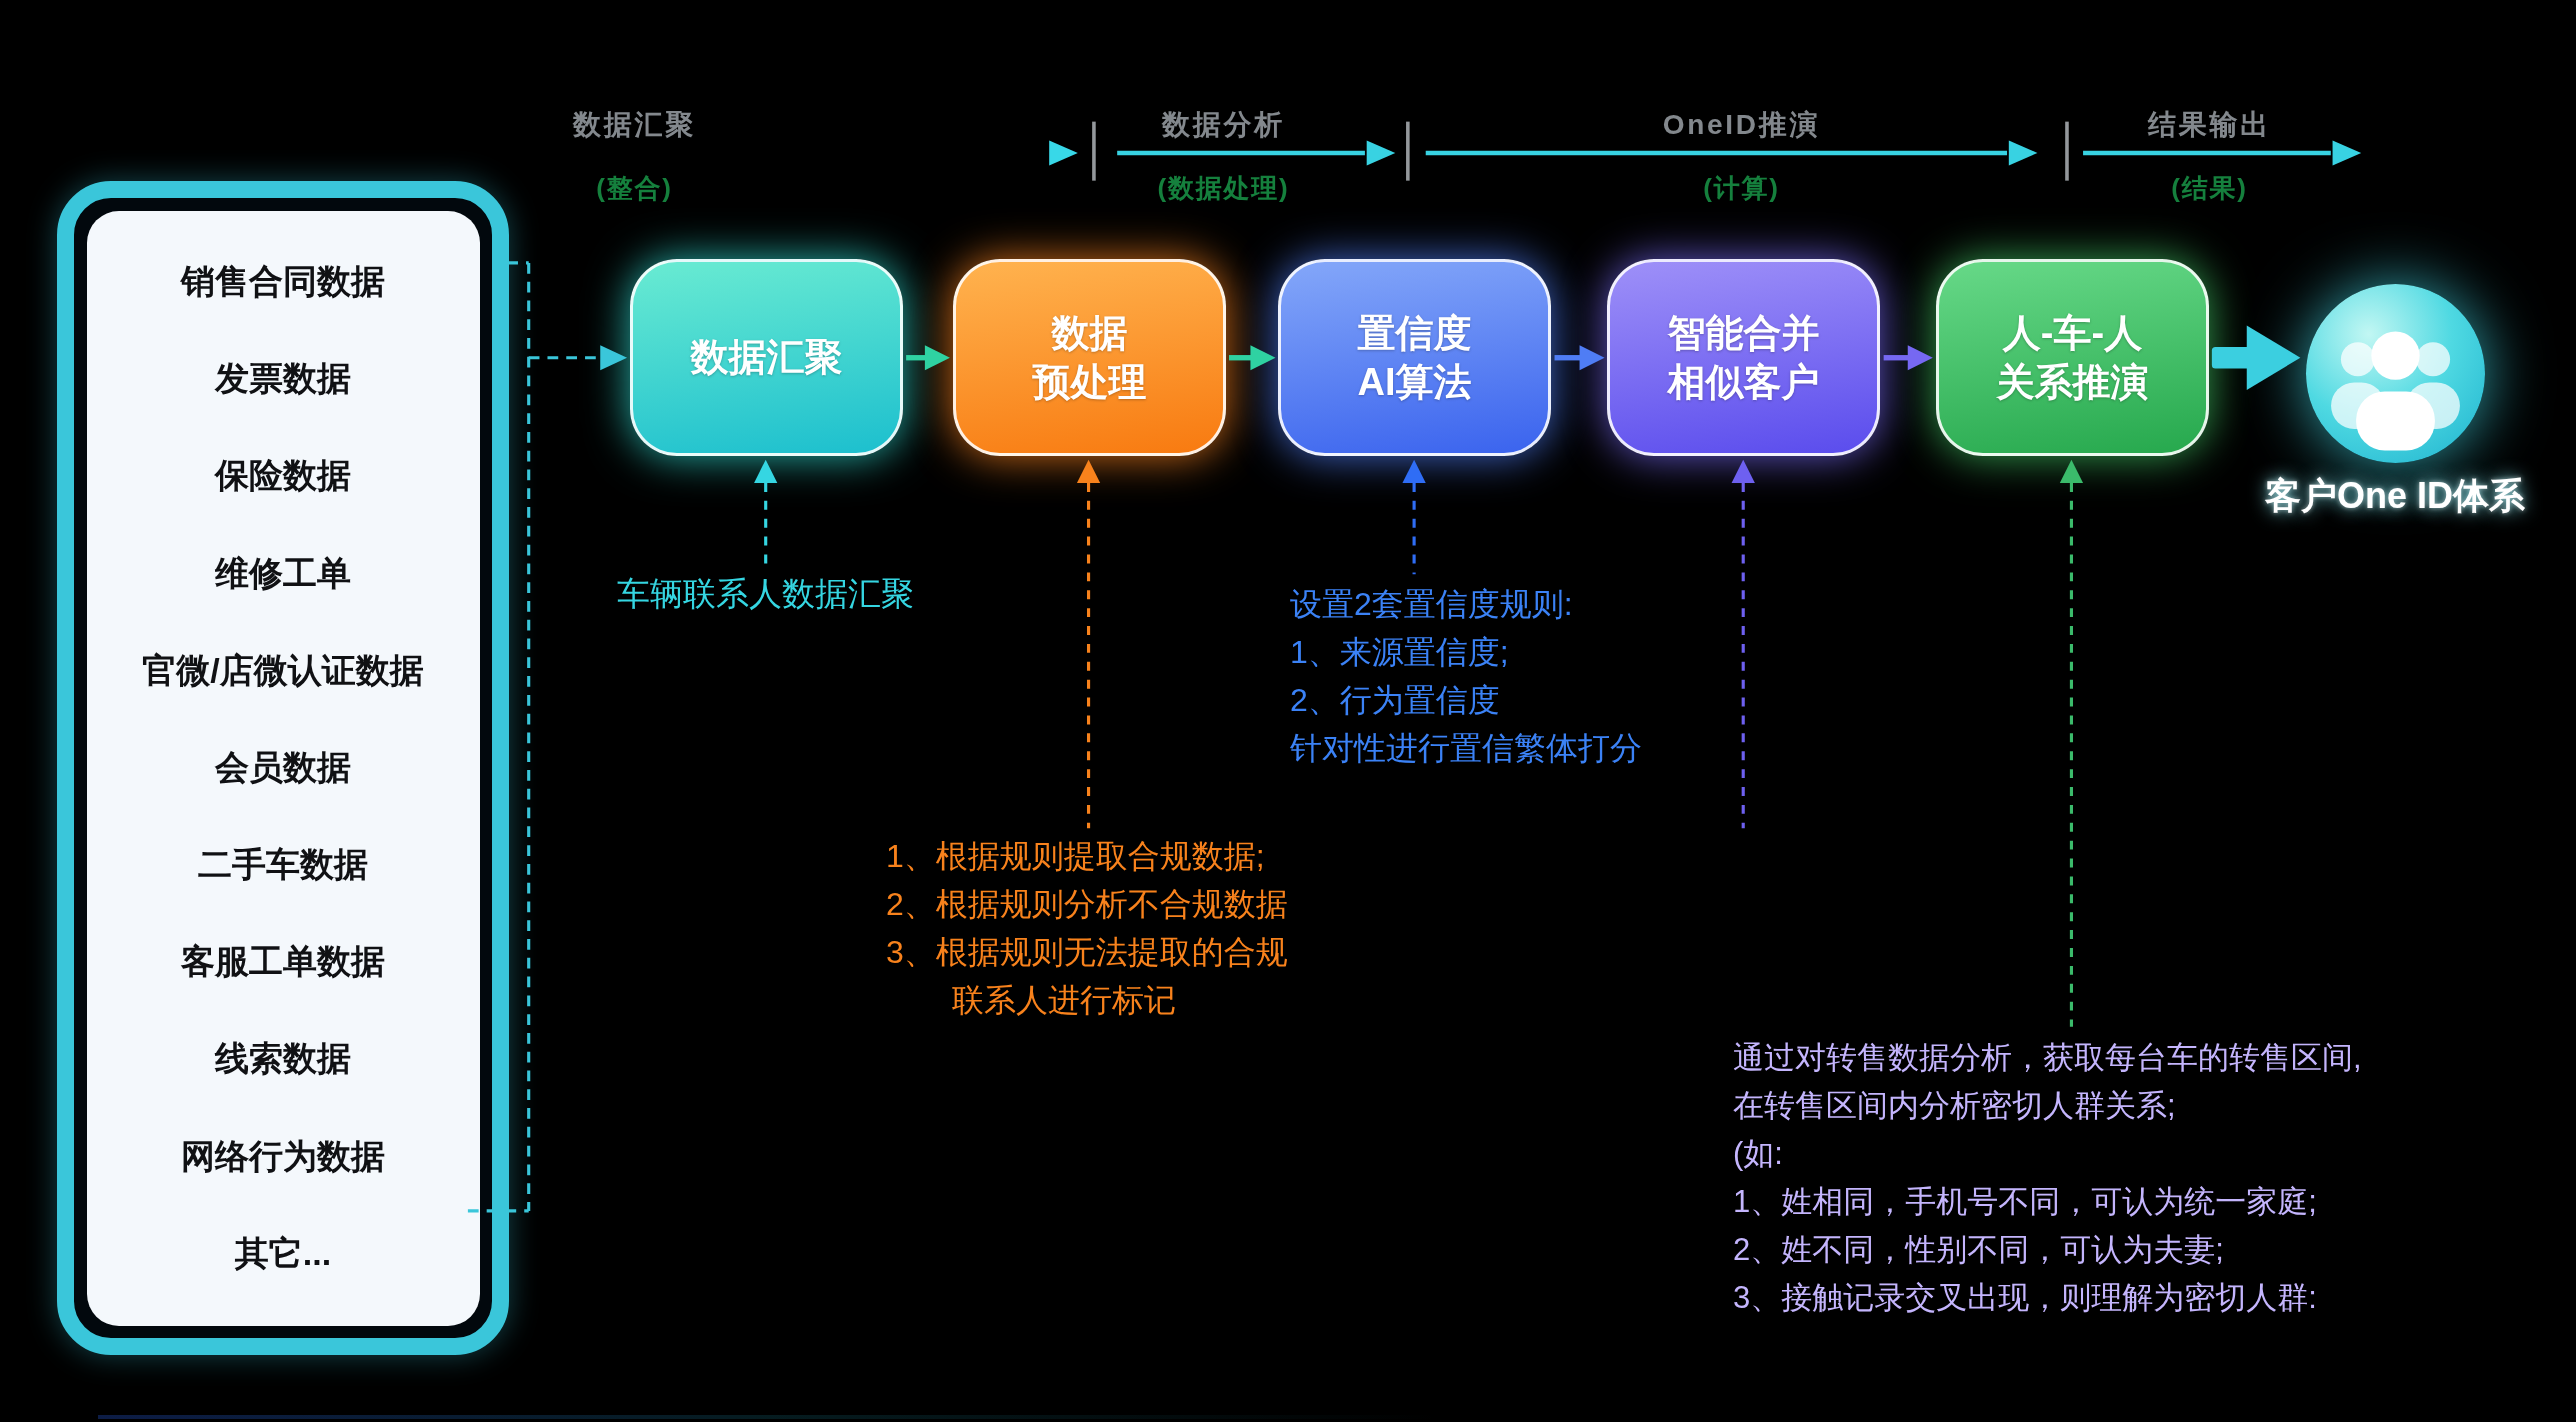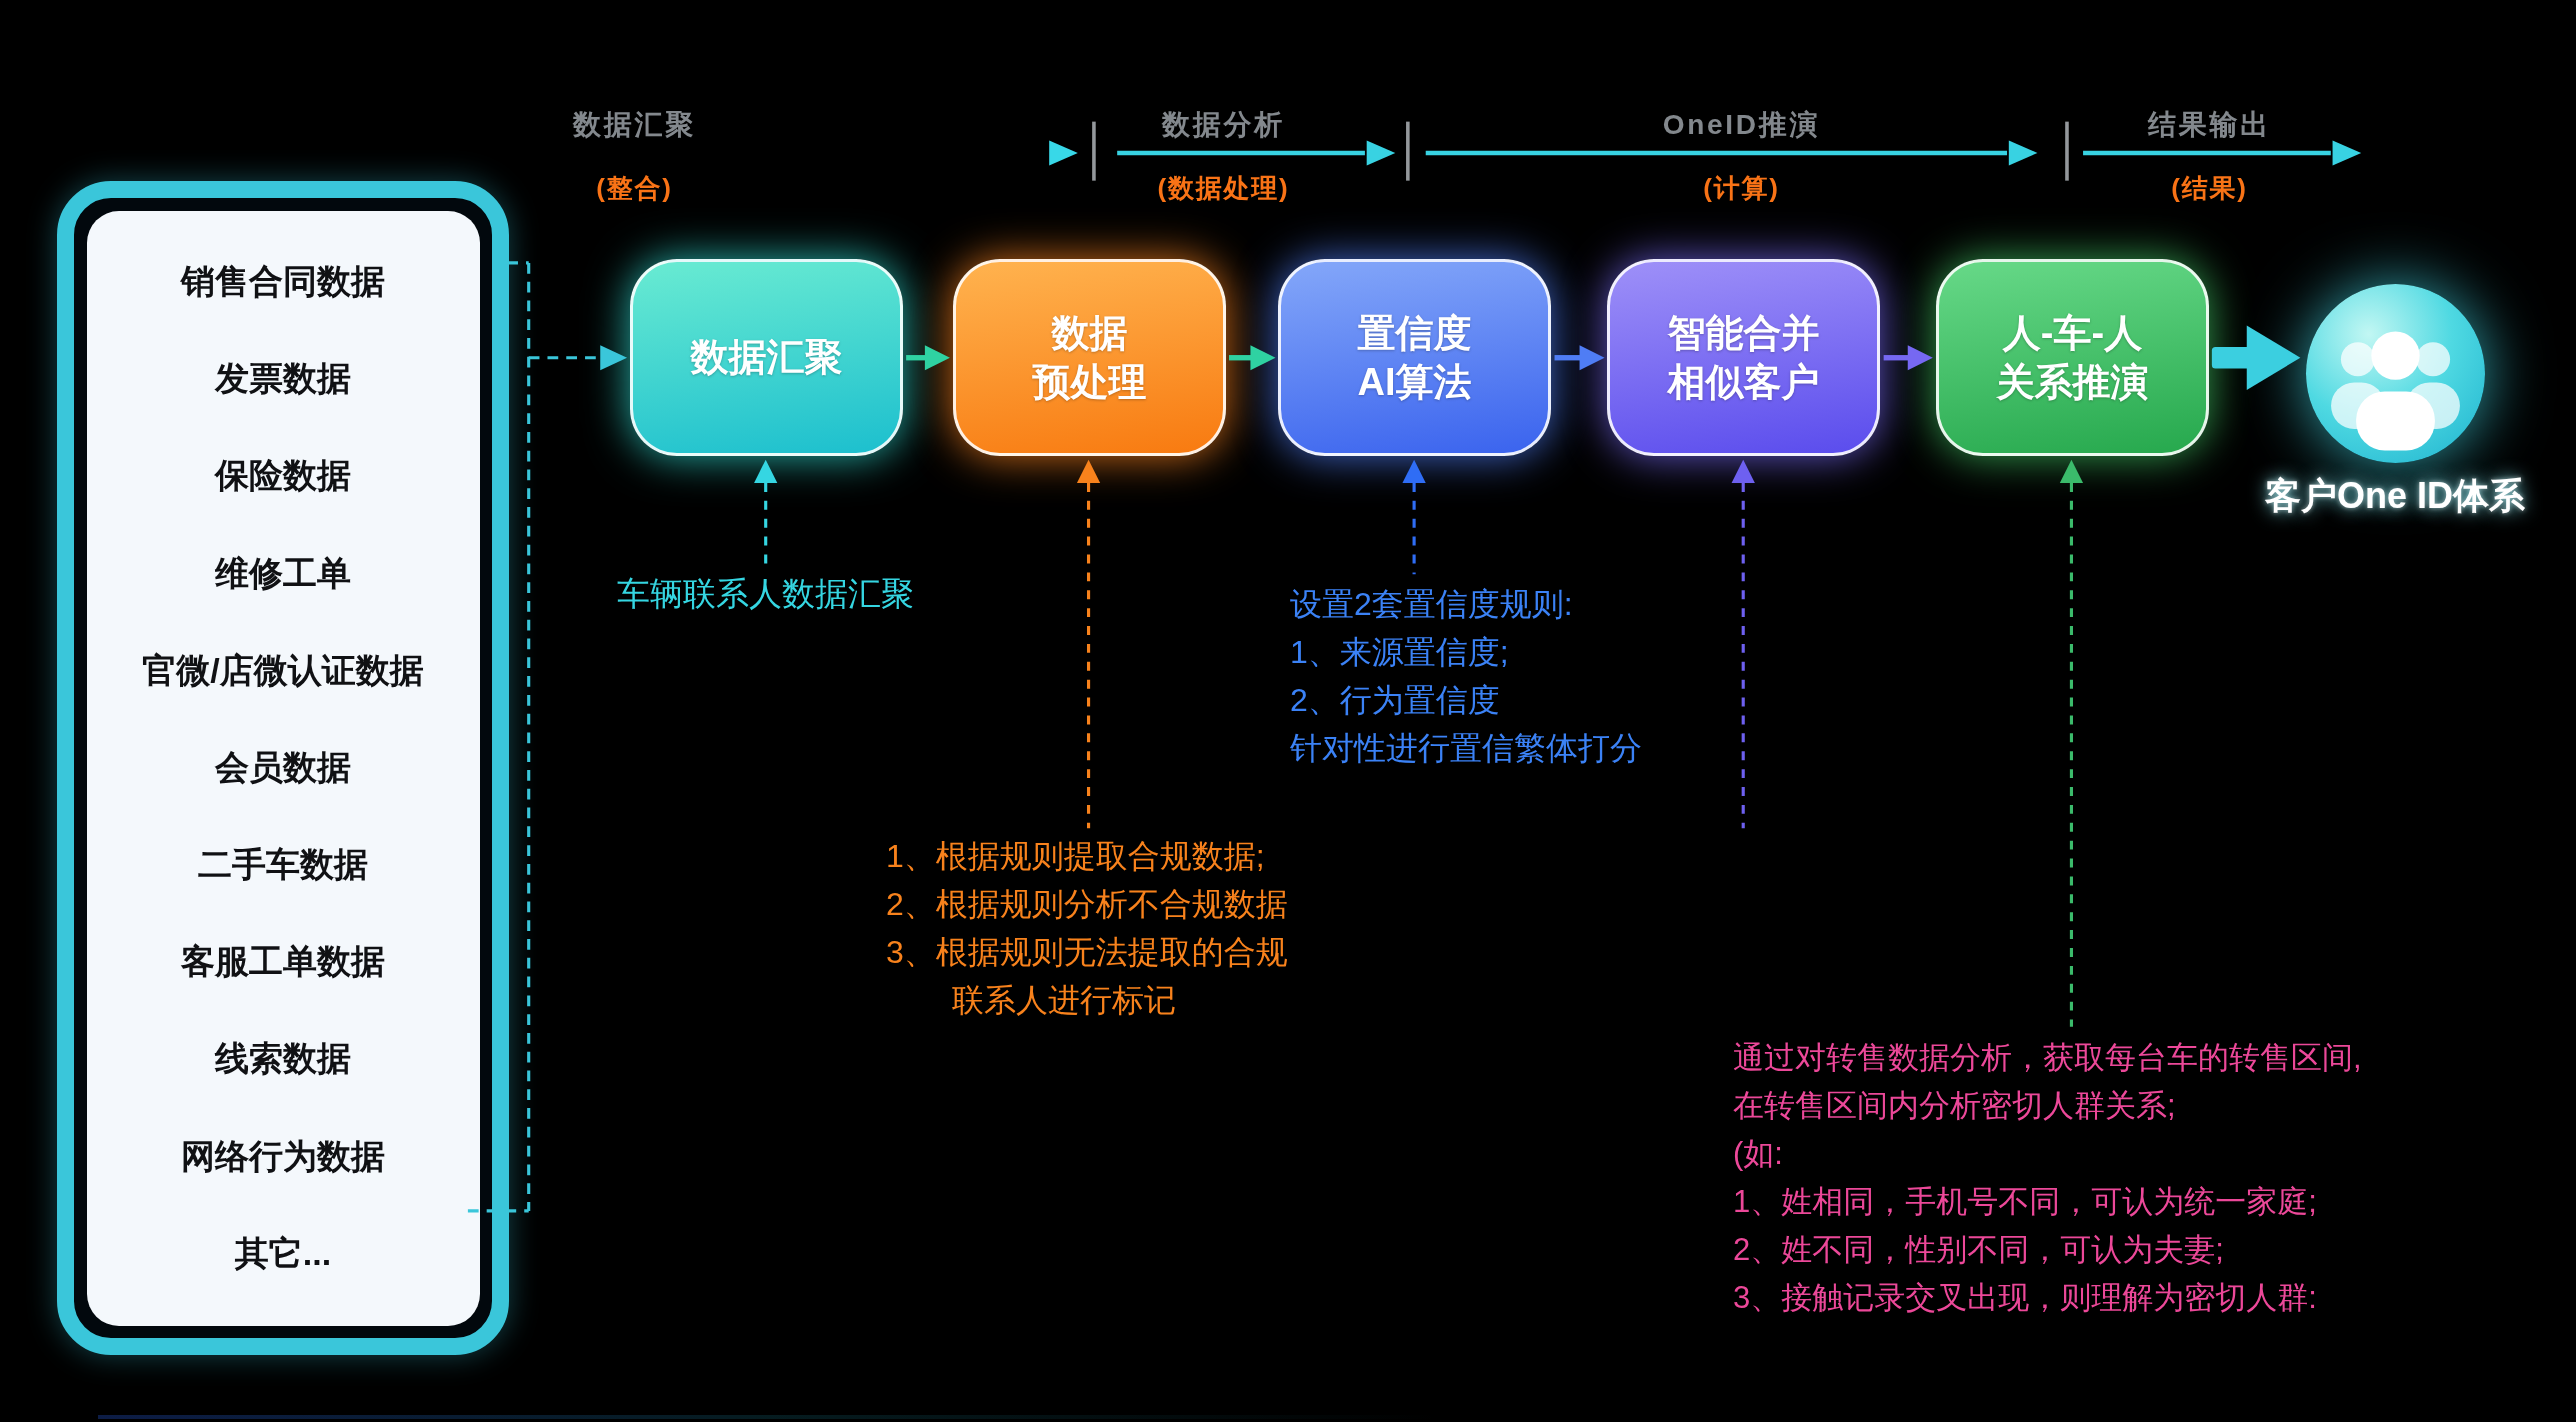--- a/index.html
+++ b/index.html
@@ -4,21 +4,21 @@
 <style>
   * { margin:0; padding:0; box-sizing:border-box; }
   html, body { background:#000; }
   .stage {
     position:relative; width:2576px; height:1422px; background:#000;
     font-family:"Liberation Sans","DejaVu Sans",sans-serif; overflow:hidden;
   }
   
   .phase { position:absolute; width:447px; text-align:center; top:106px; }
   .phase-title { font-size:28px; font-weight:600; color:#83888d; letter-spacing:2.7px; }
-  .phase-sub { font-size:26px; font-weight:600; color:#f97316; margin-top:27px; letter-spacing:1.8px; }
+  .phase-sub { font-size:26px; font-weight:600; color:#15803d; margin-top:27px; letter-spacing:1.8px; }
   .phase1 { left:411px; } .phase2 { left:1000px; } .phase3 { left:1518px; } .phase4 { left:1986px; }
 
   
   .src-outer {
     position:absolute; left:57px; top:181px; width:452px; height:1174px;
     border:17px solid #3ac6da; border-radius:54px; background:#02080d;
     box-shadow:0 0 30px rgba(58,198,218,.35);
   }
   .src-inner {
     position:absolute; left:12.5px; top:12.5px; right:12.5px; bottom:12.5px;
@@ -55,21 +55,21 @@
   }
 
   
   .note { position:absolute; font-weight:normal; }
   .note-line { white-space:nowrap; }
   .note-cyan   { left:617px;  top:572px;  color:#35d6e2; font-size:33px; }
   .note-orange { left:886px;  top:832px;  color:#f8821c; font-size:32px; line-height:48px; }
   .note-orange .indent { padding-left:66px; }
   .note-blue   { left:1290px; top:580px;  color:#3b82f6; font-size:32px; line-height:48px; }
   .note-purple { left:1586px; top:835px;  color:#6e60f0; font-size:32px; line-height:48px; }
-  .note-green  { left:1733px; top:1034px; color:#ec4899; font-size:31px; line-height:48px; }
+  .note-green  { left:1733px; top:1034px; color:#c4b5fd; font-size:31px; line-height:48px; }
 
   .overlay { position:absolute; left:0; top:0; pointer-events:none; }
   .bottom-glow {
     position:absolute; left:98px; bottom:2.7px; width:1342px; height:4.5px; opacity:.4;
     background:linear-gradient(90deg, rgba(40,90,220,.8), rgba(40,200,230,.35), transparent);
   }
 </style>
 </head>
 <body>
 

